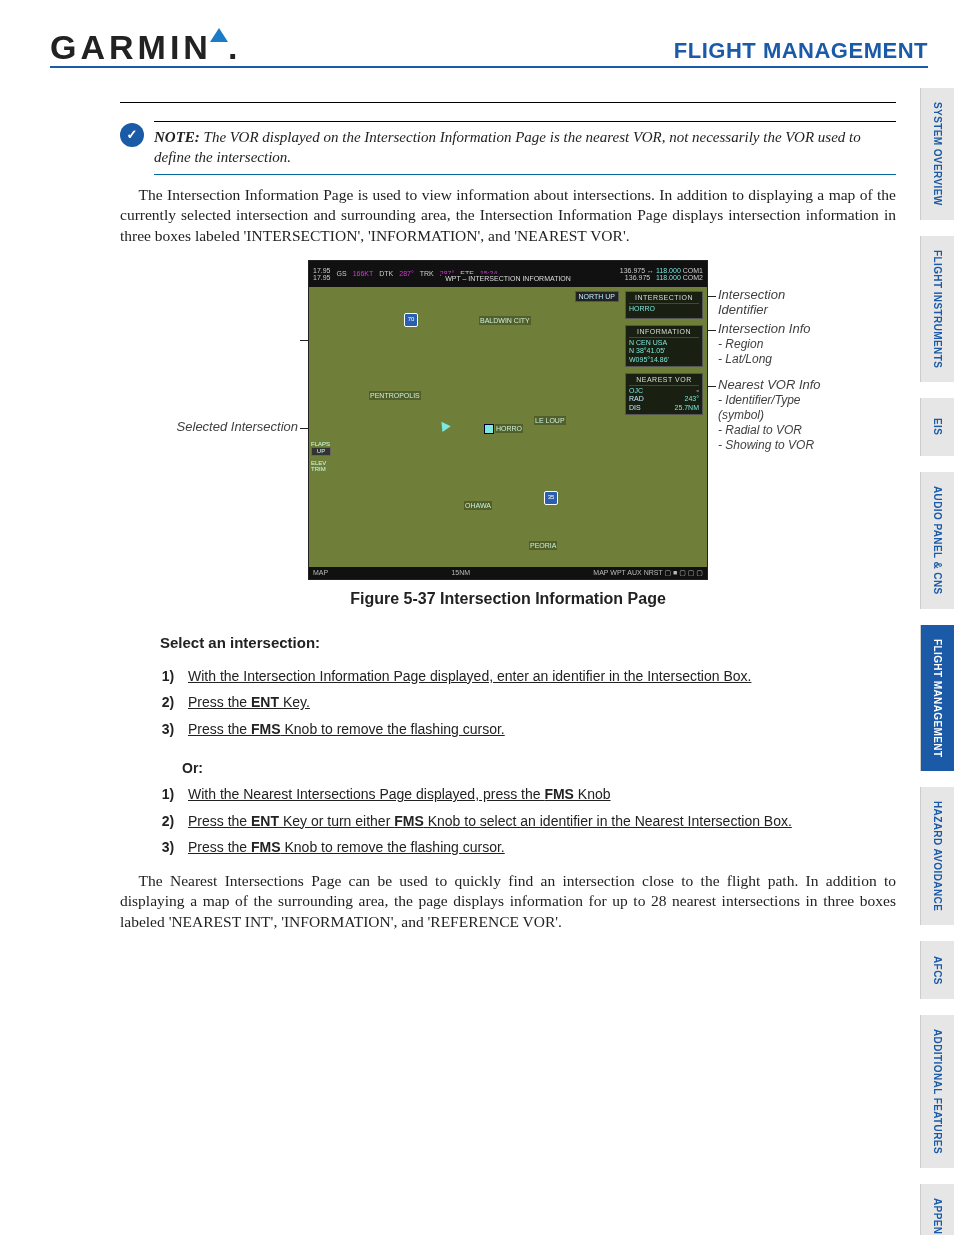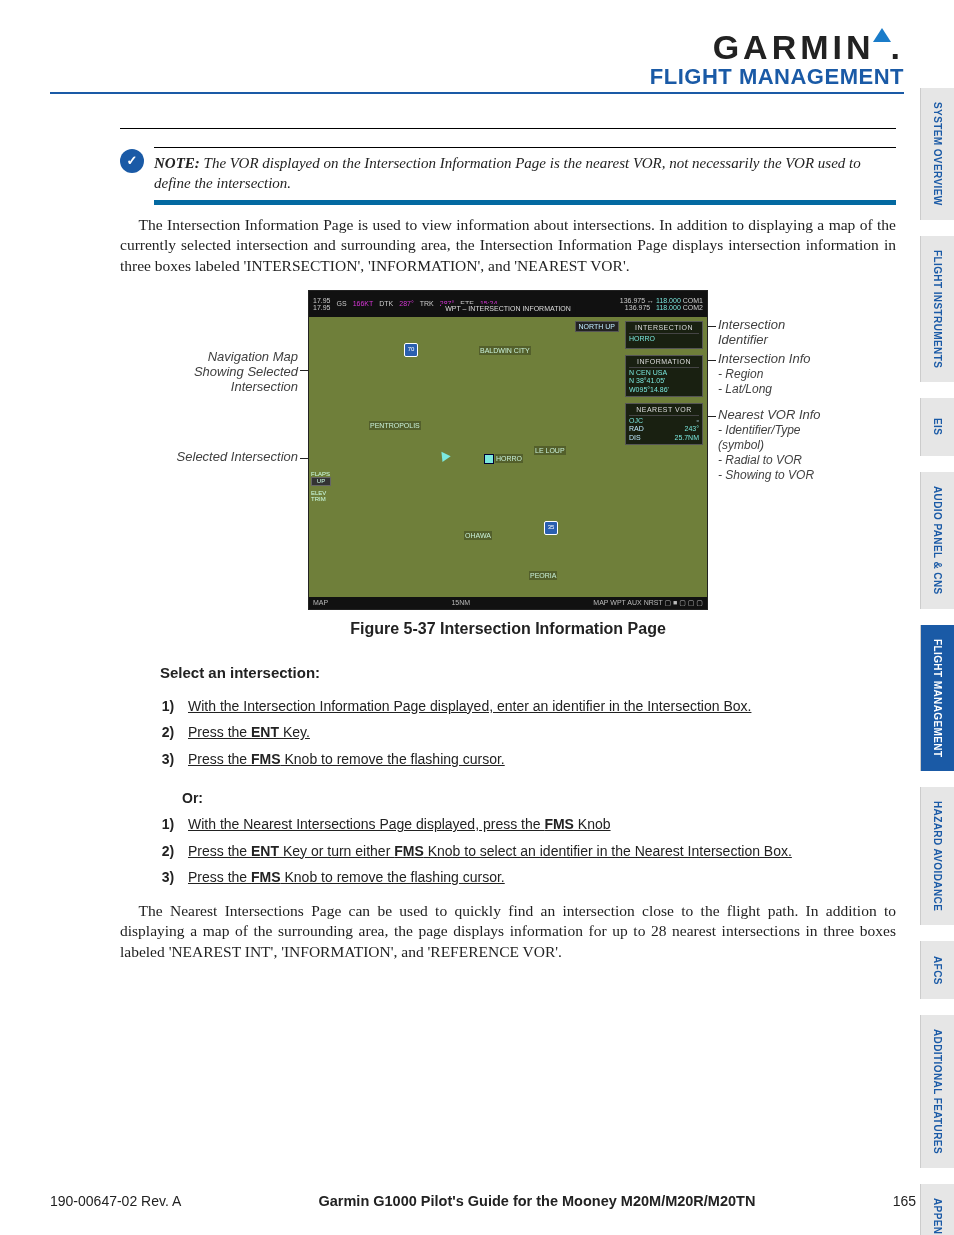--- a/index.html
+++ b/index.html
@@ -17,22 +17,21 @@
     box-sizing: border-box;
     position: relative;
     height: 100%;
   }
   .header {
     display: flex;
     justify-content: space-between;
     align-items: flex-end;
     border-bottom: 2px solid #1a5aa6;
     padding-bottom: 2px;
-    margin-right: 32px;
-    flex-direction: column;
+    margin-right: 8px;
   }
   .logo {
     font-family: Arial, Helvetica, sans-serif;
     font-weight: 700;
     font-size: 34px;
     letter-spacing: 4px;
     color: #222;
     display: flex;
     align-items: flex-end;
     line-height: 1;
@@ -93,21 +92,21 @@
     justify-content: center;
     color: #fff;
     font-size: 13px;
     font-weight: bold;
     font-family: Arial, sans-serif;
     margin-top: 2px;
   }
   .note-body {
     flex: 1;
     border-top: 1px solid #000;
-    border-bottom: 5px solid #0369a1;
+    border-bottom: 1px solid #0369a1;
     padding: 6px 0;
     font-style: italic;
     font-size: 15px;
   }
   .note-body b.label { font-style: italic; font-weight: bold; }
   p.bodytext {
     margin: 10px 0 14px 0;
     text-align: justify;
     text-indent: 1.2em;
   }
@@ -327,21 +326,20 @@
       <div class="note-body">
         <b class="label">NOTE:</b>
         <span>The VOR displayed on the Intersection Information Page is the nearest VOR, not necessarily the VOR used to define the intersection.</span>
       </div>
     </div>
 
     <p class="bodytext">The Intersection Information Page is used to view information about intersections.  In addition to displaying a map of the currently selected intersection and surrounding area, the Intersection Information Page displays intersection information in three boxes labeled 'INTERSECTION', 'INFORMATION', and 'NEAREST VOR'.</p>
 
     <div class="figure-wrap">
 
-      <div class="callout left" style="left:-10px; top:60px; width:130px;">Navigation Map Showing Selected Intersection</div>
       <div class="lead" style="left:122px; top:80px; width:60px;"></div>
       <div class="callout left" style="left:-10px; top:160px; width:130px;">Selected Intersection</div>
       <div class="lead" style="left:122px; top:168px; width:180px;"></div>
 
       <div class="callout" style="left:540px; top:28px;">Intersection Identifier</div>
       <div class="lead" style="left:516px; top:36px; width:22px;"></div>
 
       <div class="callout" style="left:540px; top:62px;">
         <span>Intersection Info</span><br>
         <span class="sub">- Region</span><br>
@@ -444,25 +442,20 @@
     <ol class="steps">
       <li><span>With the Nearest Intersections Page displayed, press the </span><b>FMS</b><span> Knob</span></li>
       <li><span>Press the </span><b>ENT</b><span> Key or turn either </span><b>FMS</b><span> Knob to select an identifier in the Nearest Intersection Box.</span></li>
       <li><span>Press the </span><b>FMS</b><span> Knob to remove the flashing cursor.</span></li>
     </ol>
 
     <p class="bodytext">The Nearest Intersections Page can be used to quickly find an intersection close to the flight path. In addition to displaying a map of the surrounding area, the page displays information for up to 28 nearest intersections in three boxes labeled 'NEAREST INT', 'INFORMATION', and 'REFERENCE VOR'.</p>
 
   </div>
 
-  <div class="footer">
-    <span>190-00647-02  Rev. A</span>
-    <span class="mid">Garmin G1000 Pilot's Guide for the Mooney M20M/M20R/M20TN</span>
-    <span>165</span>
-  </div>
 
   <div class="tabs">
     <div class="tab">SYSTEM OVERVIEW</div>
     <div class="tab">FLIGHT INSTRUMENTS</div>
     <div class="tab">EIS</div>
     <div class="tab">AUDIO PANEL &amp; CNS</div>
     <div class="tab active">FLIGHT MANAGEMENT</div>
     <div class="tab">HAZARD AVOIDANCE</div>
     <div class="tab">AFCS</div>
     <div class="tab">ADDITIONAL FEATURES</div>

